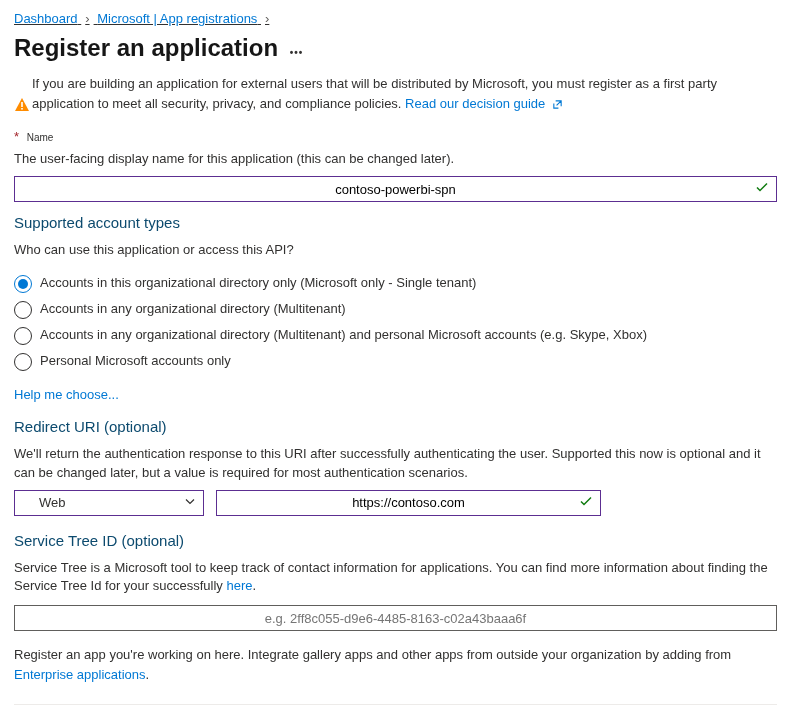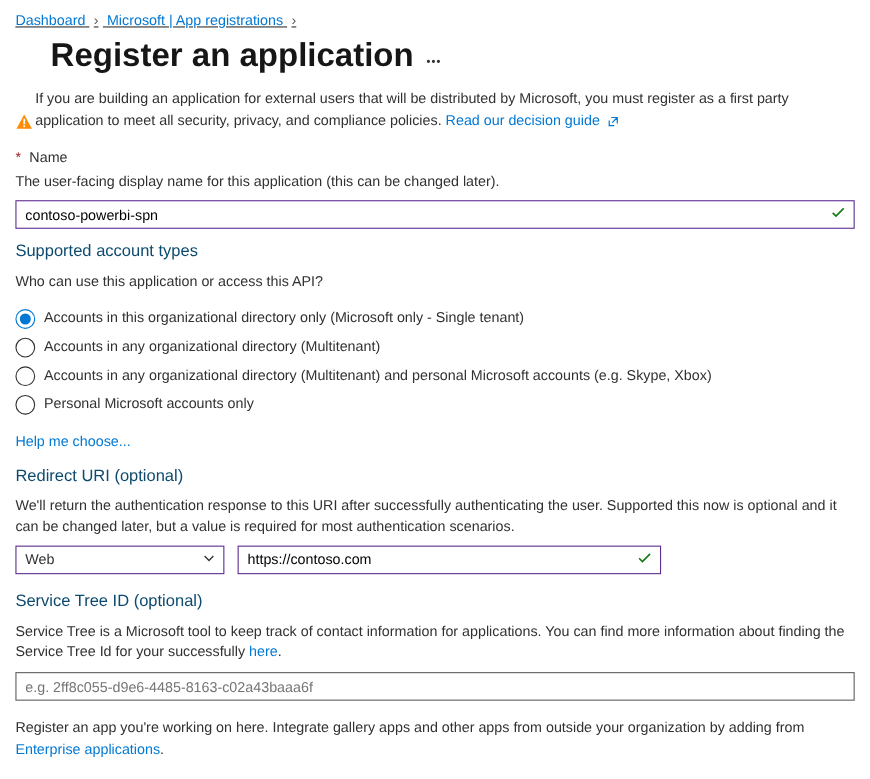--- a/index.html
+++ b/index.html
@@ -8,26 +8,25 @@
     font-size: 13px;
     color: #323130;
     background: #fff;
     width: 791px;
     padding: 8px 14px 14px 14px;
   }
   a { color: #0078d4; text-decoration: none; cursor: pointer; }
   .breadcrumb { font-size: 13px; padding: 3px 0 6px 0; text-decoration: underline; }
   .breadcrumb .sep { color: #605e5c; padding: 0 4px; }
   h1 {
-    font-size: 30px;
+    font-size: 24px;
     font-weight: 600;
     color: #161616;
     display: inline-block;
     padding: 2px 0 10px 0;
-    margin-left: 32px;
   }
   .ellipsis-btn {
     display: inline-block;
     vertical-align: middle;
     margin-left: 8px;
     color: #323130;
     letter-spacing: 1px;
     cursor: pointer;
     font-weight: bold;
     font-size: 10px;
@@ -36,31 +35,32 @@
     display: flex;
     align-items: flex-end;
     gap: 2px;
     padding: 2px 0 12px 0;
     line-height: 1.5;
   }
   .alert svg { flex-shrink: 0; margin-top: 1px; }
   .ext-icon { vertical-align: middle; margin-left: 3px; }
   .label-row { padding: 4px 0 2px 0; }
   .req { color: #a4262c; margin-right: 4px; }
-  .field-label { font-size: 13px; color: #323130; }
+  .field-label { font-size: 10px; color: #323130; }
   .hint { color: #323130; padding: 4px 0 8px 0; line-height: 1.4; }
   .text-input, .select-box {
     width: 100%;
     border: 1px solid #605e5c;
     height: 26px;
-    padding: 0 8px;
+    padding: 0 24px;
     font-size: 13px;
     font-family: inherit;
     background: #fff;
     position: relative;
+    text-align: center;
   }
   .text-input.valid, .select-box.valid {
     border: 1px solid #5c2e91;
   }
   .input-wrap { position: relative; margin-bottom: 6px; }
   .check-mark {
     position: absolute;
     right: 8px;
     top: 50%;
     transform: translateY(-50%);

